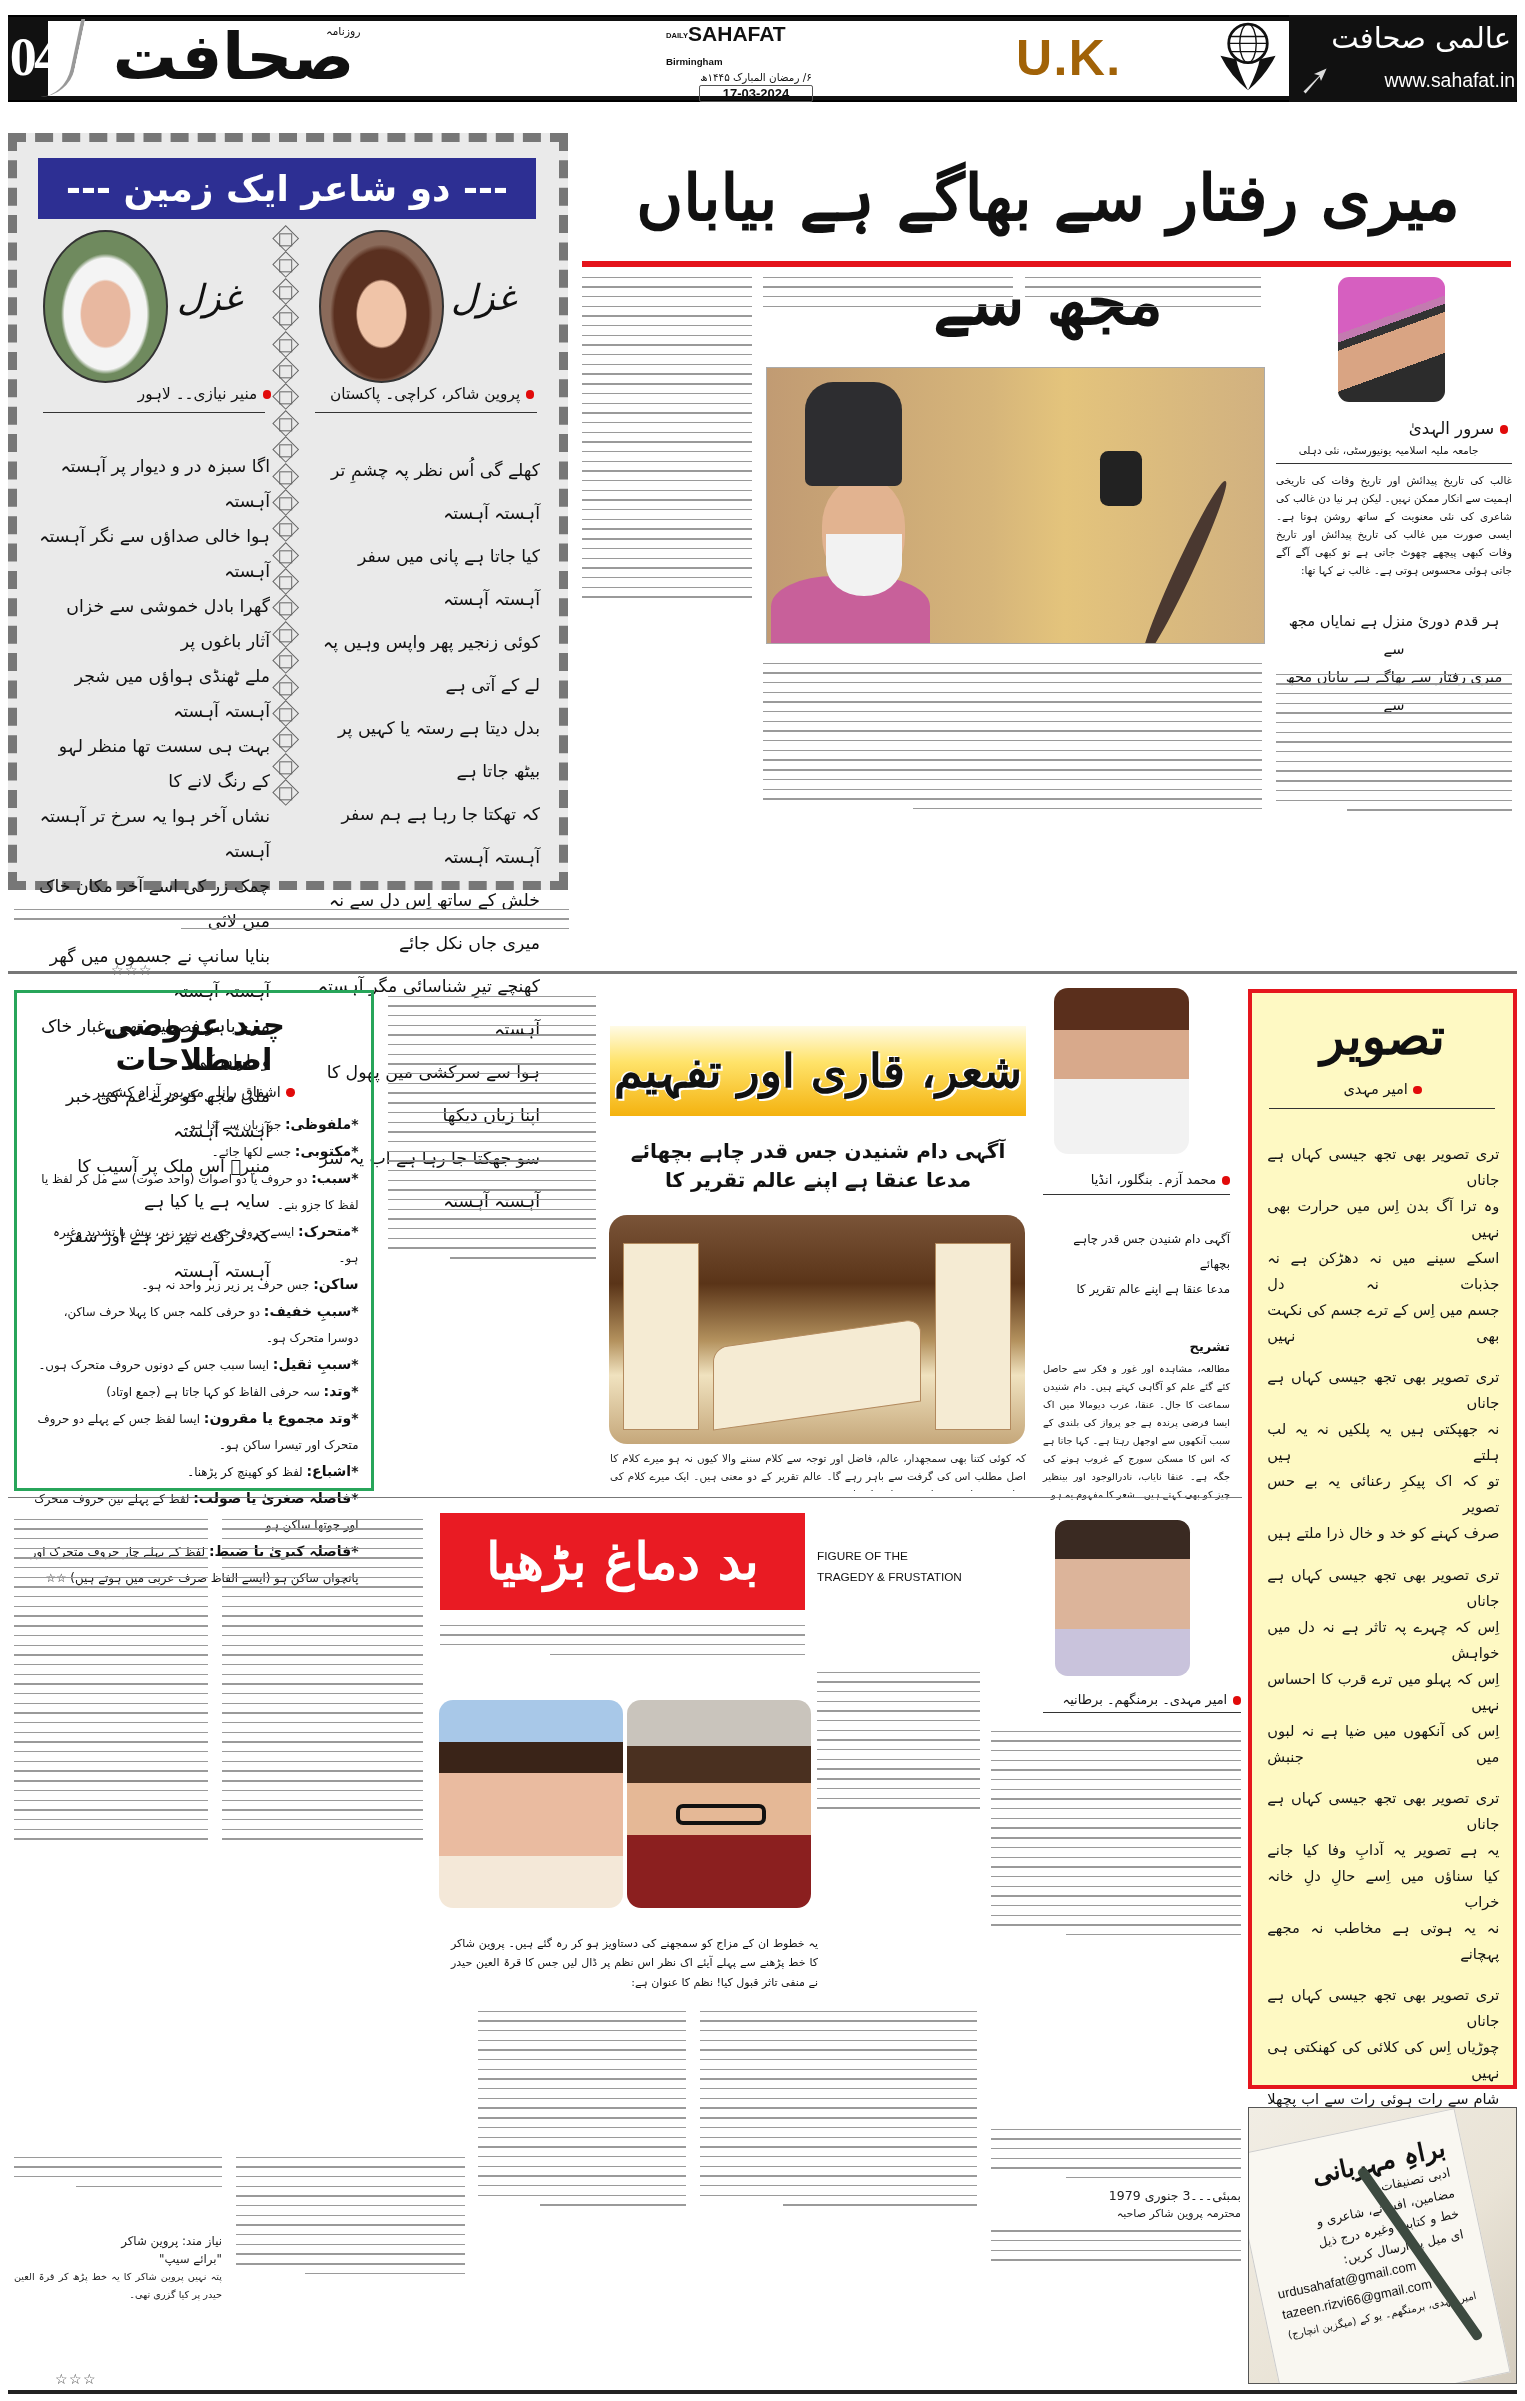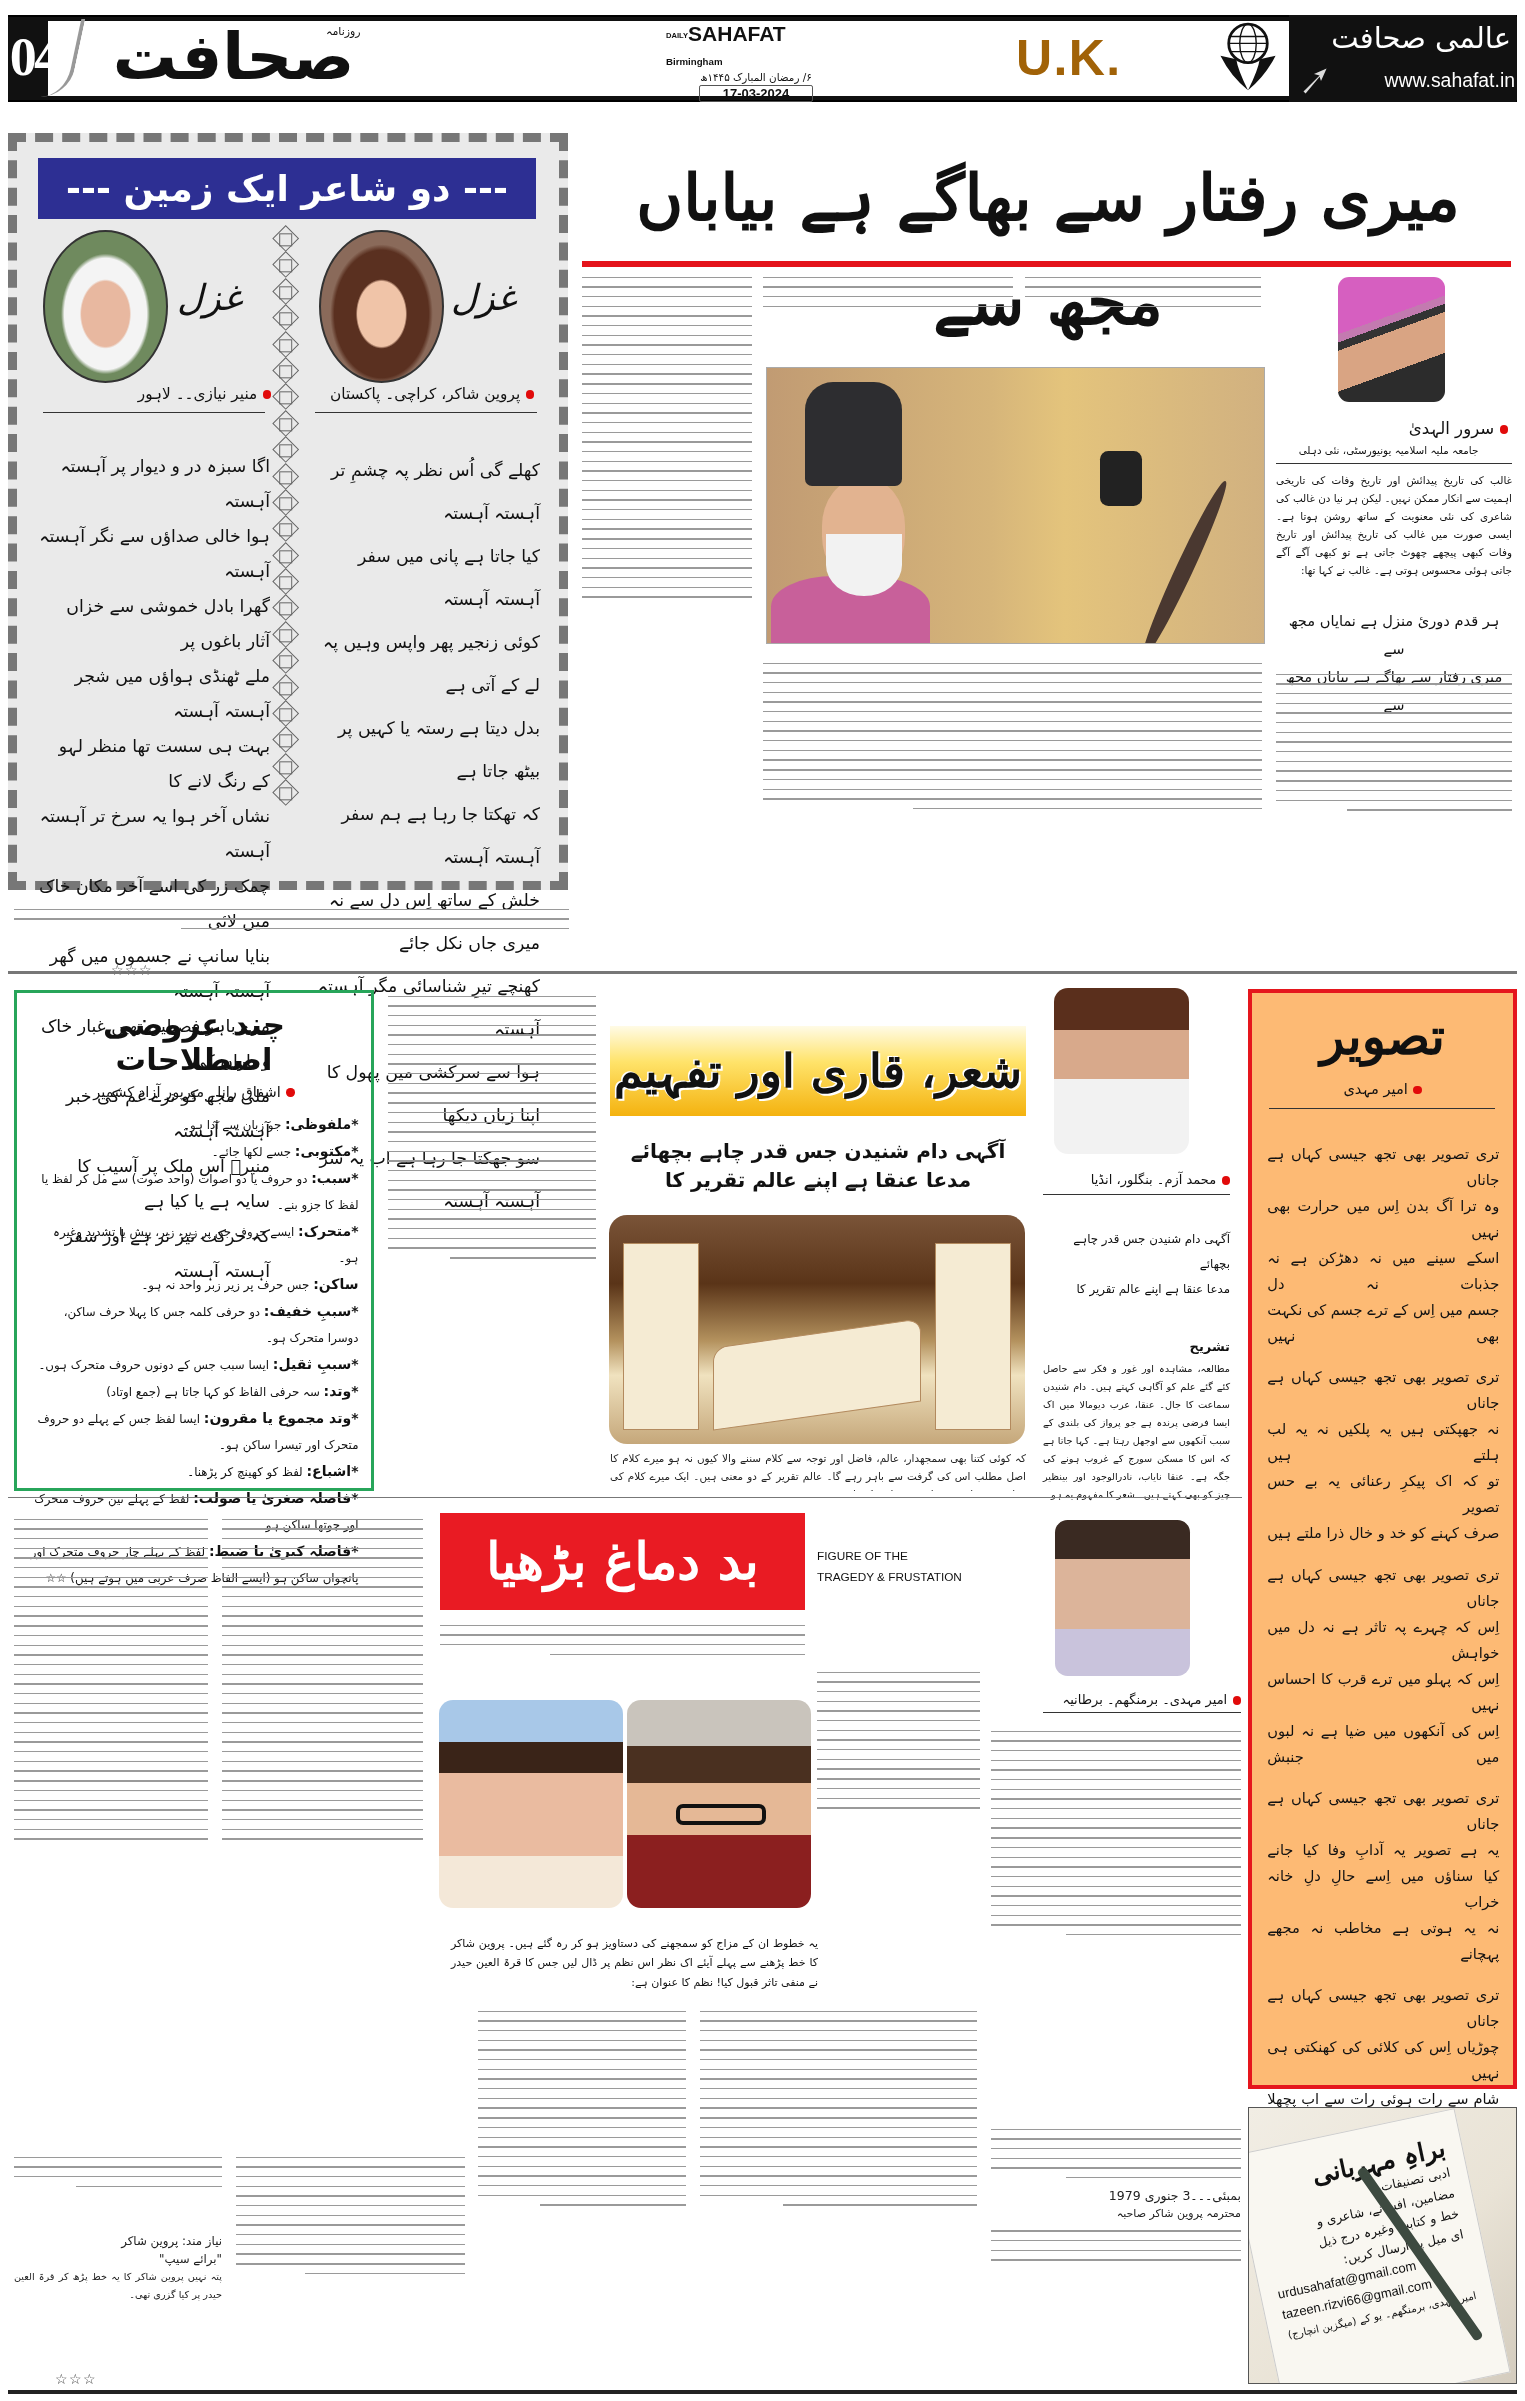--- a/index.html
+++ b/index.html
@@ -85,21 +85,21 @@
   #books-photo .book { position: absolute; background: #f5ebd3; border: 1.4px solid #b38a5e; }
   #azam-photo { left: 1054px; top: 988px; width: 135px; height: 166px; border-radius: 14px; background: linear-gradient(180deg, #5a2f1c 0 25%, #d8a98b 25% 55%, #f2f2f2 55%); }
   #azam-name { left: 1043px; top: 1172px; width: 187px; font-size: 13px; text-align: right; direction: rtl; }
   #azam-rule { left: 1043px; top: 1194px; width: 187px; height: 1.4px; background: #333; }
   #azam-couplet { left: 1043px; top: 1227px; width: 187px; font-size: 11.8px; line-height: 25px; text-align: right; direction: rtl; }
   #tashreeh-head { left: 1043px; top: 1339px; width: 187px; font-size: 13px; font-weight: bold; direction: rtl; text-align: right; }
   #tashreeh-body { left: 1043px; top: 1360px; width: 187px; height: 132px; font-size: 9.7px; line-height: 18px; direction: rtl; text-align: justify; }
   #mid-left-col { left: 388px; top: 988px; width: 208px; height: 503px; }
   #mid-book-text { left: 610px; top: 1449px; width: 416px; height: 42px; }
 
-  #tasveer-box { left: 1248px; top: 989px; width: 269px; height: 1100px; background: #fdba74; border: 4.2px solid #e5161d; }
+  #tasveer-box { left: 1248px; top: 989px; width: 269px; height: 1100px; background: #fef9c3; border: 4.2px solid #e5161d; }
   #tasveer-title { position: absolute; left: 0; top: 14px; width: 261px; font-family: "DejaVu Serif", serif; font-size: 50px; font-weight: bold; text-align: center; }
   #tasveer-author { position: absolute; left: 0; top: 87px; width: 261px; font-size: 14.6px; text-align: center; direction: rtl; }
   #tasveer-rule { position: absolute; left: 17.3px; top: 115px; width: 226px; height: 1.4px; background: #333; }
   #tasveer-stanzas { position: absolute; left: 15.3px; top: 148px; width: 232px; }
   .stanza { margin-bottom: 15.3px; }
   .stanza-line { font-size: 14.6px; line-height: 26px; direction: rtl; text-align: justify; text-align-last: justify; }
   #section2-rule { left: 8.3px; top: 1497px; width: 1234px; height: 1.4px; background: #777; }
 
   
   #badmagh-banner { left: 440px; top: 1513px; width: 365px; height: 97px; background: #e91b23; color: #fff; font-family: "DejaVu Serif", serif; font-size: 51px; font-weight: bold; text-align: center; line-height: 97px; }

